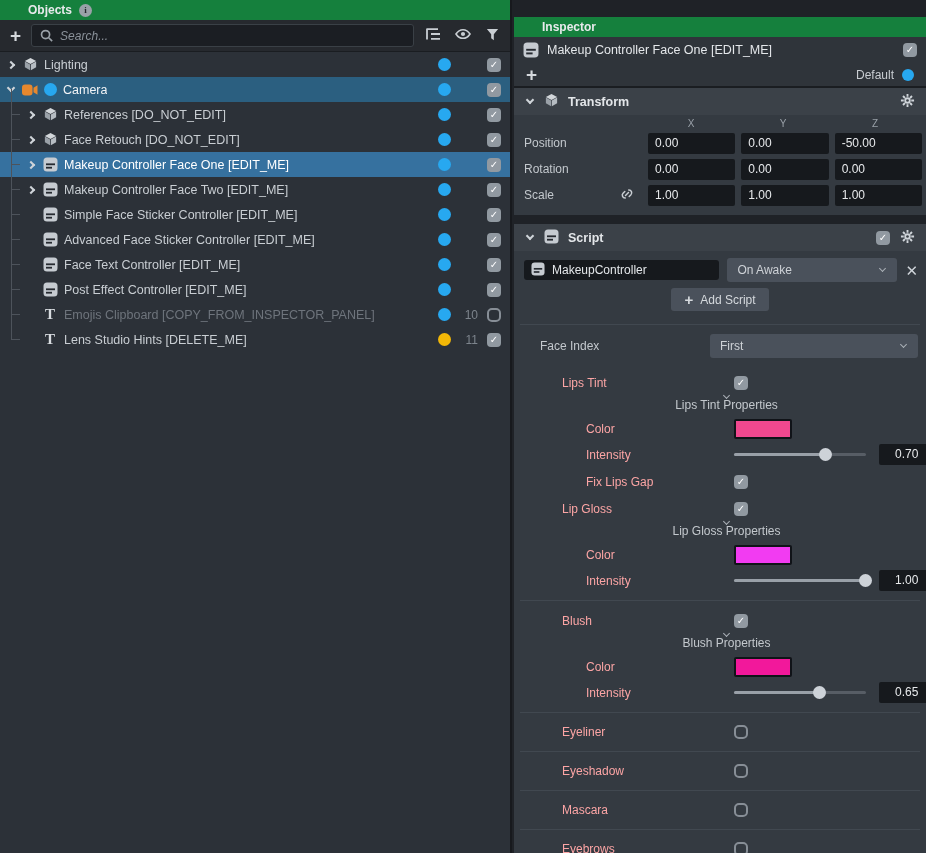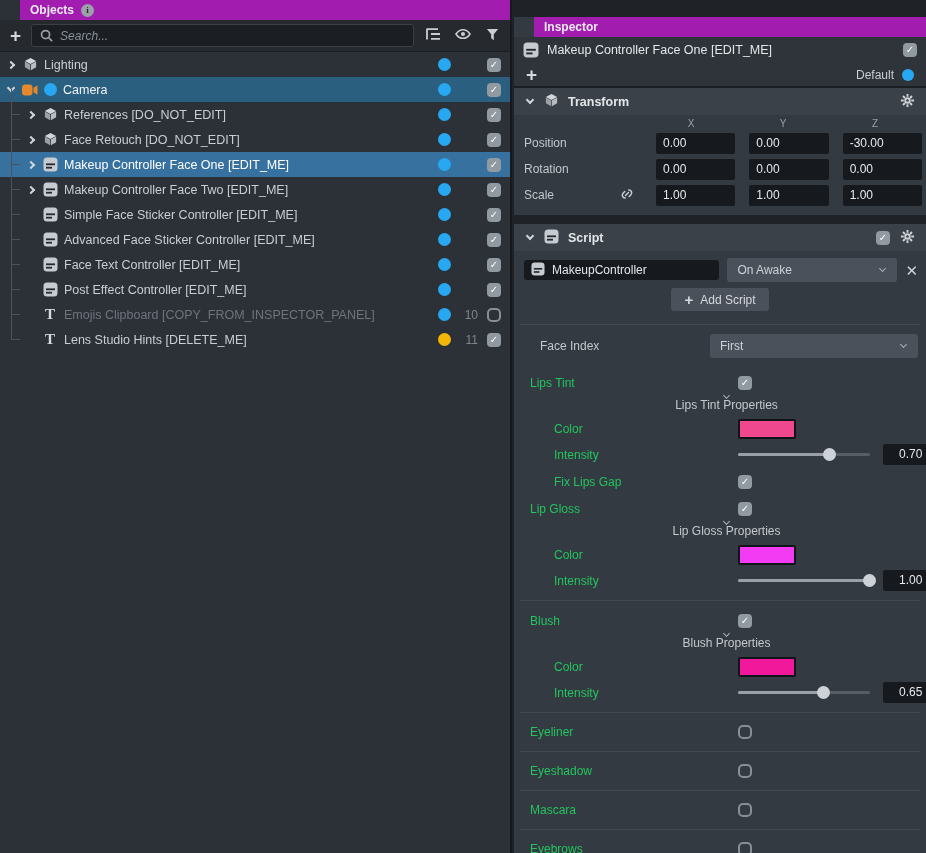--- a/index.html
+++ b/index.html
@@ -2,22 +2,22 @@
 <html><head>
 <meta charset="utf-8">
 <style>
   html,body{margin:0;padding:0;background:#1F2227;}
   *{box-sizing:border-box;}
   .app{position:relative;width:926px;height:853px;overflow:hidden;
        font-family:"Liberation Sans","DejaVu Sans",sans-serif;font-size:12px;color:#C9CED3;
        background:#1F2227;}
   
   .objpanel{position:absolute;left:0;top:0;width:512px;height:853px;background:#2C3138;border-right:2px solid #17191D;}
-  .panel-title{height:20px;background:#a21caf;display:flex;align-items:center;gap:7px;padding:0 10px;
-               font-weight:bold;color:#E8EAEC;font-size:12px;margin-left:20px;}
+  .panel-title{height:20px;background:#15803d;display:flex;align-items:center;gap:7px;padding:0 28px;
+               font-weight:bold;color:#E8EAEC;font-size:12px;}
   .info-ic{width:13px;height:13px;border-radius:50%;background:#9AA1A8;color:#26292E;font-weight:bold;
            font-size:9px;display:flex;align-items:center;justify-content:center;font-family:"Liberation Serif",serif;}
   .toolbar{height:32px;background:#26292E;display:flex;align-items:center;padding:0 10px;gap:10px;border-bottom:1px solid #1A1D21;}
   .plus{color:#D5D9DD;font-size:19px;font-weight:bold;line-height:1;}
   .searchwrap{position:relative;flex:1;}
   .searchwrap svg{position:absolute;left:8px;top:4px;}
   .search{width:100%;height:23px;background:#1B1E23;border:1px solid #3A4046;border-radius:3px;
           color:#C9CED3;padding:0 8px 0 28px;font-family:inherit;font-size:12px;outline:none;}
   .search::placeholder{color:#8A9199;font-style:italic;}
   .tbicons{display:flex;align-items:center;gap:13px;}
@@ -54,21 +54,21 @@
   .objrow .cb{margin-left:auto;}
   .plusrow{height:25px;background:#2F343A;display:flex;align-items:center;padding:0 12px;border-bottom:2px solid #1A1D21;}
   .plusrow .right{margin-left:auto;display:flex;align-items:center;gap:8px;color:#C9CDD2;}
   .bluedot{width:12px;height:12px;border-radius:50%;background:#27A8F0;}
   .sechdr{height:27px;background:#3B4148;display:flex;align-items:center;gap:9px;padding:0 11px;}
   .sechdr .title{font-weight:bold;color:#E3E6E9;font-size:12.5px;}
   .sechdr .right{margin-left:auto;display:flex;align-items:center;gap:10px;}
   .gapstrip{height:9px;background:#1F2227;}
   .xyzhdr{display:grid;grid-template-columns:118px 1fr 1fr 1fr;gap:6px;padding:3px 8px 1px 10px;}
   .xyzhdr span{text-align:center;color:#99A0A8;font-size:10px;}
-  .xrow{display:grid;grid-template-columns:118px 1fr 1fr 1fr;gap:14px;padding:0 4px 0 10px;height:26px;align-items:center;}
+  .xrow{display:grid;grid-template-columns:118px 1fr 1fr 1fr;gap:6px;padding:0 4px 0 10px;height:26px;align-items:center;}
   .xlabel{color:#C3C8CD;display:flex;align-items:center;}
   .xlabel .linkicon{margin-left:auto;margin-right:8px;}
   .xinput{background:#16191D;border-radius:2px;height:21px;line-height:21px;padding-left:7px;color:#E8EAEC;}
   .tbody{padding-bottom:7px;}
   .srow{display:flex;align-items:center;gap:8px;padding:7px 8px 3px 10px;}
   .sname{flex:1;background:#16191D;border-radius:3px;height:20px;display:flex;align-items:center;gap:7px;
          padding:0 7px;color:#E4E7EA;}
   .drop{background:#4A515B;border-radius:3px;height:24px;display:flex;align-items:center;padding:0 10px;color:#CED2D7;}
   .drop .chev{margin-left:auto;}
   .sdrop{width:170px;flex:none;}
@@ -77,21 +77,21 @@
   .addbtn{background:#4A515B;border-radius:3px;height:23px;display:flex;align-items:center;gap:7px;
           padding:0 13px;color:#D5D9DD;}
   .addbtn .plus{font-size:15px;}
   .divider{height:1px;background:#414850;margin:6px 6px;}
   .facerow{display:flex;align-items:center;height:30px;padding:0 8px 0 16px;}
   .facerow .flabel{width:170px;color:#C3C8CD;flex:none;margin-left:10px;}
   .fdrop{flex:1;}
   .pspacer{height:8px;}
   .prow{display:flex;align-items:center;height:27px;padding-right:8px;}
   .prow.tall{height:26px;}
-  .plabel{width:224px;padding-left:16px;color:#22c55e;flex:none;}
+  .plabel{width:188px;padding-left:16px;color:#fca5a5;flex:none;margin-left:32px;}
   .plabel.ind{padding-left:40px;}
   .grouprow{height:20px;display:flex;align-items:center;gap:0;padding-left:13px;color:#C3C8CD;flex-direction:column;}
   .crow{height:25px;}
   .swatch{width:58px;height:20px;border:2px solid #101318;border-radius:2px;flex:none;}
   .slider{position:relative;width:132px;height:13px;flex:none;}
   .slider .trackbg{position:absolute;left:0;right:0;top:5px;height:3px;background:#575D65;border-radius:2px;}
   .slider .fill{position:absolute;left:0;top:5px;height:3px;background:#99A0A8;border-radius:2px;}
   .slider .knob{position:absolute;top:0;width:13px;height:13px;border-radius:50%;background:#CDD2D8;}
   .val{width:66px;height:21px;background:#16191D;border-radius:2px;margin-left:13px;color:#E8EAEC;
        line-height:21px;padding-left:16px;flex:none;}
@@ -414,21 +414,21 @@
         <span>Z</span>
       </div>
       <div id="trows">
           <div class="xrow">
     <span class="xlabel">
               <span class="xtext">Position</span>
 
     </span>
     <span class="xinput">0.00</span>
     <span class="xinput">0.00</span>
-    <span class="xinput">-30.00</span>
+    <span class="xinput">-50.00</span>
   </div>
           <div class="xrow">
     <span class="xlabel">
               <span class="xtext">Rotation</span>
 
     </span>
     <span class="xinput">0.00</span>
     <span class="xinput">0.00</span>
     <span class="xinput">0.00</span>
   </div>

